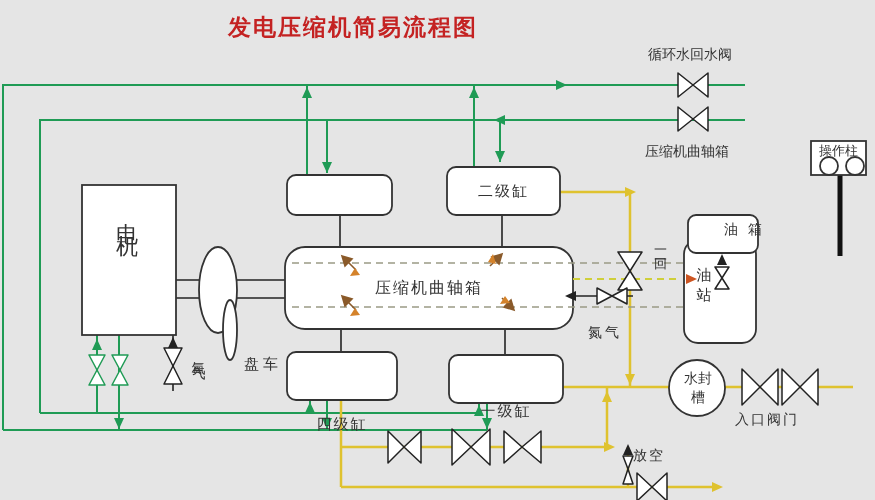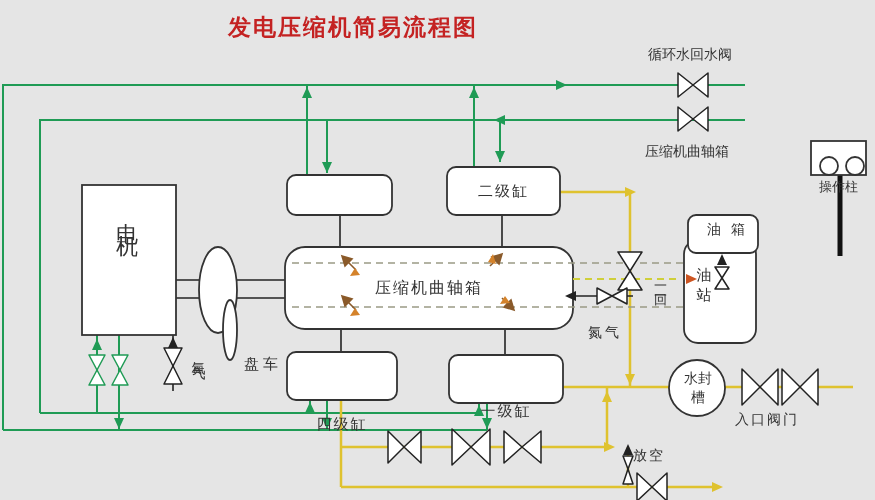--- a/index.html
+++ b/index.html
@@ -3,21 +3,21 @@
 <meta charset="utf-8">
 <style>
   html,body{margin:0;padding:0;background:#ffffff;}
   #stage{position:relative;width:875px;height:500px;background:#e5e5e5;overflow:hidden;
          font-family:"Liberation Serif","DejaVu Serif",serif;color:#222;}
   #diagram-svg{position:absolute;left:0;top:0;}
   .lbl{position:absolute;white-space:nowrap;color:#333;}
   .box-lbl{display:flex;align-items:center;justify-content:center;white-space:nowrap;}
   .vert{writing-mode:vertical-rl;text-orientation:upright;}
   .title{font-size:23px;font-weight:bold;color:#c42222;letter-spacing:2px;}
-  .f14{font-size:14px;} .f15{font-size:15px;} .f13{font-size:13px;margin-top:36px;} .f16{font-size:16px;}
+  .f14{font-size:14px;} .f15{font-size:15px;} .f13{font-size:13px;} .f16{font-size:16px;}
 </style>
 </head>
 <body>
 
 <div id="stage">
 
 <svg id="diagram-svg" width="875" height="500" viewBox="0 0 875 500">
 
   <g stroke="#1f9b55" stroke-width="2" fill="none">
     <path d="M3,430 V85 H745"></path>
@@ -203,21 +203,21 @@
 <div class="lbl f15" style="left:244px;top:355px;letter-spacing:4px;">盘车</div>
 
 <div class="lbl box-lbl f15" style="left:447px;top:167px;width:113px;height:48px;letter-spacing:2px;">二级缸</div>
 <div class="lbl box-lbl f16" style="left:285px;top:247px;width:288px;height:82px;letter-spacing:2px;">压缩机曲轴箱</div>
 <div class="lbl box-lbl f15" style="left:287px;top:352px;width:110px;height:48px;letter-spacing:2px;margin-top:48px;">四级缸</div>
 <div class="lbl box-lbl f15" style="left:449px;top:355px;width:114px;height:48px;letter-spacing:2px;margin-top:32px;">一级缸</div>
 
 <div class="lbl f14" style="left:588px;top:324px;letter-spacing:3px;">氮气</div>
 <div class="lbl vert f13" style="left:651px;top:242px;letter-spacing:5px;">一回一</div>
 
-<div class="lbl box-lbl f14" style="left:690px;top:221px;width:66px;letter-spacing:10px;padding-left:8px;">油箱</div>
+<div class="lbl box-lbl f14" style="left:690px;top:221px;width:66px;letter-spacing:10px;padding-left:25px;">油箱</div>
 <div class="lbl vert f15" style="left:694px;top:255px;letter-spacing:20px;">油站</div>
 
 <div class="lbl f14" style="left:679px;top:370px;width:38px;white-space:normal;text-align:center;line-height:1.35;">水封槽</div>
 
 <div class="lbl box-lbl f13" style="left:811px;top:142px;width:55px;">操作柱</div>
 
 <div class="lbl f14" style="left:633px;top:447px;letter-spacing:2px;text-align:center;">放空</div>
 <div class="lbl f14" style="left:735px;top:411px;letter-spacing:2px;">入口阀门</div>
 
 </div>

